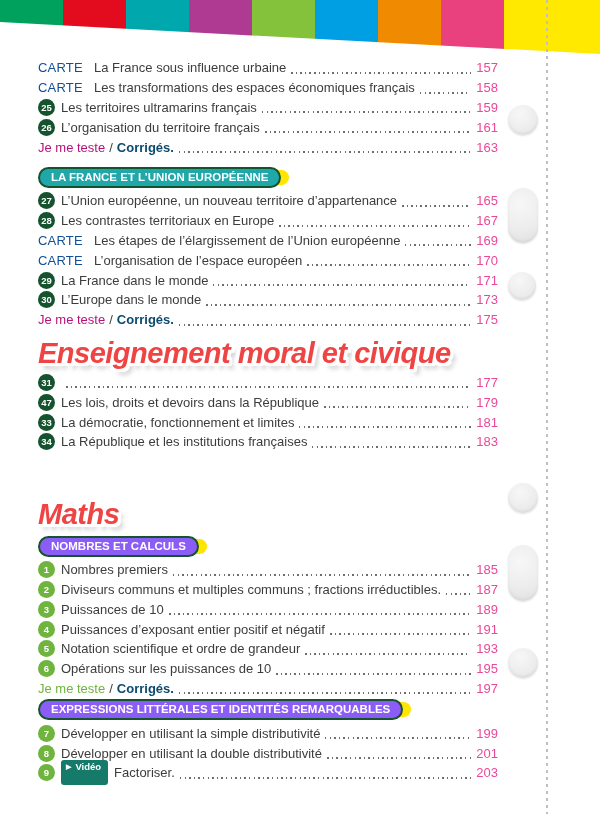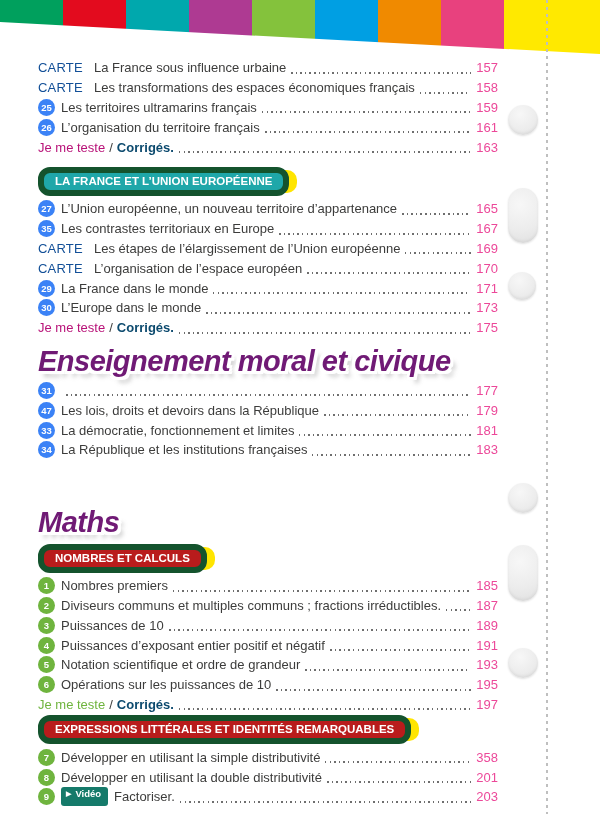--- a/index.html
+++ b/index.html
@@ -40,21 +40,21 @@
   .toc-row{
     display:flex;align-items:center;height:19.8px;
     font-size:13px;color:#3c3c3b;white-space:nowrap;
   }
   .carte-label{flex:0 0 56px;font-weight:normal;color:#124f97;letter-spacing:.2px;}
   .num-circle{
     flex:0 0 17px;width:17px;height:17px;border-radius:50%;margin-right:6px;
     color:#fff;font-weight:bold;font-size:9.5px;
     display:flex;align-items:center;justify-content:center;
   }
-  .num-circle.pink{background:#3b82f6;}
+  .num-circle.pink{background:#14532d;}
   .num-circle.green{background:#6fb43e;}
   .row-title{flex:0 0 auto;}
   .leader{
     flex:1 1 auto;height:2px;align-self:flex-end;margin:0 3px 4px 5px;
     background-image:repeating-linear-gradient(to right,#6e6e6e 0 1.5px,transparent 1.5px 4.6px);
   }
   .page-num{flex:0 0 auto;min-width:24px;text-align:right;color:#ec4899;}
   .test-label{font-weight:normal;}
   .test-label.pink{color:#b81278;}
   .test-label.green{color:#6fb43e;}
@@ -64,41 +64,41 @@
   .badge-line{margin:10px 0 3px;line-height:0;}
   [data-name="group-nombres-et-calculs"] .badge-line{margin-top:4px;}
   [data-name="group-expressions-litterales"] .badge-line{margin-top:1px;}
   .badge-wrap{position:relative;display:inline-block;line-height:normal;}
   .badge-accent{
     position:absolute;right:-8px;top:3px;bottom:3px;width:38px;
     background:#ffe500;border-radius:10px;
   }
   .badge{
     position:relative;display:inline-block;border-radius:12px;
-    padding:2px 11px;border:6px solid #14532d;
+    padding:2px 11px;border:2px solid #14532d;
     color:#fff;font-weight:bold;font-size:11.5px;line-height:13px;letter-spacing:0;
   }
   .badge.teal{background:#1fa7a9;}
-  .badge.pink{background:#b91c1c;}
+  .badge.pink{background:#8b5cf6;}
   
   .heading-line{margin:5px 0 2px;}
   .heading-line.maths{margin-top:44px;}
   .part-heading{
     display:inline-block;font-size:29px;line-height:36px;
-    font-weight:bold;font-style:italic;color:#701a75;letter-spacing:-.5px;
+    font-weight:bold;font-style:italic;color:#ef4444;letter-spacing:-.5px;
     text-shadow:
       3px 3px 0 #fff,-3px 3px 0 #fff,3px -3px 0 #fff,-3px -3px 0 #fff,
       0 3px 0 #fff,3px 0 0 #fff,-3px 0 0 #fff,0 -3px 0 #fff,
       5px 6px 4px rgba(110,110,110,.35);
   }
   
   .video-badge{
     display:inline-flex;align-items:center;gap:4px;margin-right:6px;
     background:#157a6a;color:#fff;border-radius:3px;
-    font-size:9.5px;font-weight:bold;padding:2px 7px 7px 5px;line-height:10px;
+    font-size:9.5px;font-weight:bold;padding:2px 7px 13px 5px;line-height:10px;
   }
   .play-icon{font-size:7px;line-height:8px;}
 </style>
 </head>
 <body>
 
 <div class="top-bars" data-name="top-color-bars">
     <div class="bar" data-name="color-bar" style="background: rgb(0, 160, 93);"></div>
     <div class="bar" data-name="color-bar" style="background: rgb(227, 11, 30);"></div>
     <div class="bar" data-name="color-bar" style="background: rgb(0, 168, 173);"></div>
@@ -154,21 +154,21 @@
     </div>
     <div class="toc-group" data-name="group-france-union-europeenne">
       <div class="badge-line"><span class="badge-wrap"><span class="badge-accent" data-name="badge-yellow-accent"></span><span class="badge teal" data-name="section-badge">LA FRANCE ET L’UNION EUROPÉENNE</span></span></div>
       <div class="toc-row" data-name="toc-entry">
         <span class="num-circle pink" data-name="chapter-number-badge">27</span>
         <span class="row-title" data-name="entry-title">L’Union européenne, un nouveau territoire d’appartenance</span>
         <span class="leader" data-name="dotted-leader"></span>
         <span class="page-num" data-name="page-number">165</span>
       </div>
       <div class="toc-row" data-name="toc-entry">
-        <span class="num-circle pink" data-name="chapter-number-badge">35</span>
+        <span class="num-circle pink" data-name="chapter-number-badge">28</span>
         <span class="row-title" data-name="entry-title">Les contrastes territoriaux en Europe</span>
         <span class="leader" data-name="dotted-leader"></span>
         <span class="page-num" data-name="page-number">167</span>
       </div>
       <div class="toc-row" data-name="toc-entry">
         <span class="carte-label" data-name="carte-label">CARTE</span>
         <span class="row-title" data-name="entry-title">Les étapes de l’élargissement de l’Union européenne</span>
         <span class="leader" data-name="dotted-leader"></span>
         <span class="page-num" data-name="page-number">169</span>
       </div>
@@ -270,21 +270,21 @@
         <span class="leader" data-name="dotted-leader"></span>
         <span class="page-num" data-name="page-number">197</span>
       </div>
     </div>
     <div class="toc-group" data-name="group-expressions-litterales">
       <div class="badge-line"><span class="badge-wrap"><span class="badge-accent" data-name="badge-yellow-accent"></span><span class="badge pink" data-name="section-badge">EXPRESSIONS LITTÉRALES ET IDENTITÉS REMARQUABLES</span></span></div>
       <div class="toc-row" data-name="toc-entry">
         <span class="num-circle green" data-name="chapter-number-badge">7</span>
         <span class="row-title" data-name="entry-title">Développer en utilisant la simple distributivité</span>
         <span class="leader" data-name="dotted-leader"></span>
-        <span class="page-num" data-name="page-number">358</span>
+        <span class="page-num" data-name="page-number">199</span>
       </div>
       <div class="toc-row" data-name="toc-entry">
         <span class="num-circle green" data-name="chapter-number-badge">8</span>
         <span class="row-title" data-name="entry-title">Développer en utilisant la double distributivité</span>
         <span class="leader" data-name="dotted-leader"></span>
         <span class="page-num" data-name="page-number">201</span>
       </div>
       <div class="toc-row" data-name="toc-entry">
         <span class="num-circle green" data-name="chapter-number-badge">9</span>
         <span class="video-badge" data-name="video-badge">

